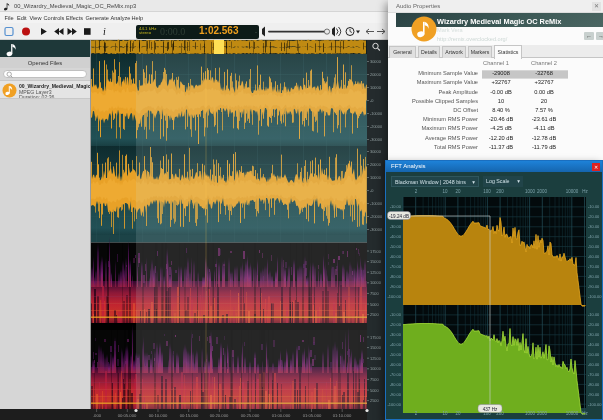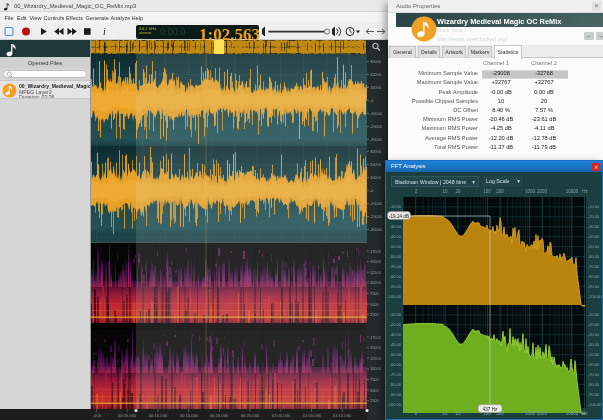--- a/index.html
+++ b/index.html
@@ -42,21 +42,21 @@
   <circle cx="350" cy="8.5" r="4" fill="none" stroke="#222" stroke-width="1"></circle>
   <path d="M350,6 v2.5 l2,1" stroke="#222" stroke-width="0.8" fill="none"></path>
   <path d="M356,7.5 l4,0 l-2,3 z" fill="#222"></path>
   <path d="M366,8.5 h8 m-8,0 l3,-2.5 m-3,2.5 l3,2.5" stroke="#555" stroke-width="1" fill="none"></path>
   <path d="M385,8.5 h-8 m8,0 l-3,-2.5 m3,2.5 l-3,2.5" stroke="#555" stroke-width="1" fill="none"></path>
 </svg>
 
 <div class="abs" style="left:136px;top:24.5px;width:123px;height:14.5px;background:#0d1b18;border-radius:2px">
   <span class="abs" style="left:3px;top:2px;font-size:4.4px;color:#c8b81c;line-height:4.8px">44.1 kHz<br>stereo</span>
   <span class="abs" style="left:24px;top:1.5px;font-size:10px;color:#2e3e35;font-family:Liberation Serif, serif">0:00.0</span>
-  <span class="abs" style="left:63px;top:0.5px;font-size:17px;color:#efa01e;font-family:Liberation Serif, serif;font-weight:bold">1:02.563</span>
+  <span class="abs" style="left:63px;top:0.5px;font-size:10px;color:#efa01e;font-family:Liberation Sans, sans-serif;font-weight:bold">1:02.563</span>
   <span class="abs" style="right:2px;top:4px;font-size:6px;color:#4a5a50">-</span>
 </div>
 
 <div class="abs" style="left:0;top:40px;width:91px;height:369px;background:#d6d6d6;border-right:1px solid #9a9a9a">
   <div class="abs" style="left:0;top:0;width:90px;height:17px;background:#1e3839"></div>
   <svg class="abs" style="left:5px;top:1.5px" width="15" height="15">
       <g fill="#fff" transform="scale(1.04)">
         <ellipse cx="4.2" cy="11.4" rx="2.7" ry="2.1" transform="rotate(-15 4.2 11.4)"></ellipse>
         <rect x="5.9" y="2" width="1.2" height="9.6"></rect>
         <path d="M7.1,2 q3.5,1.1 3.1,5.4 q-0.7,-2.5 -3.1,-2.8 z"></path>

